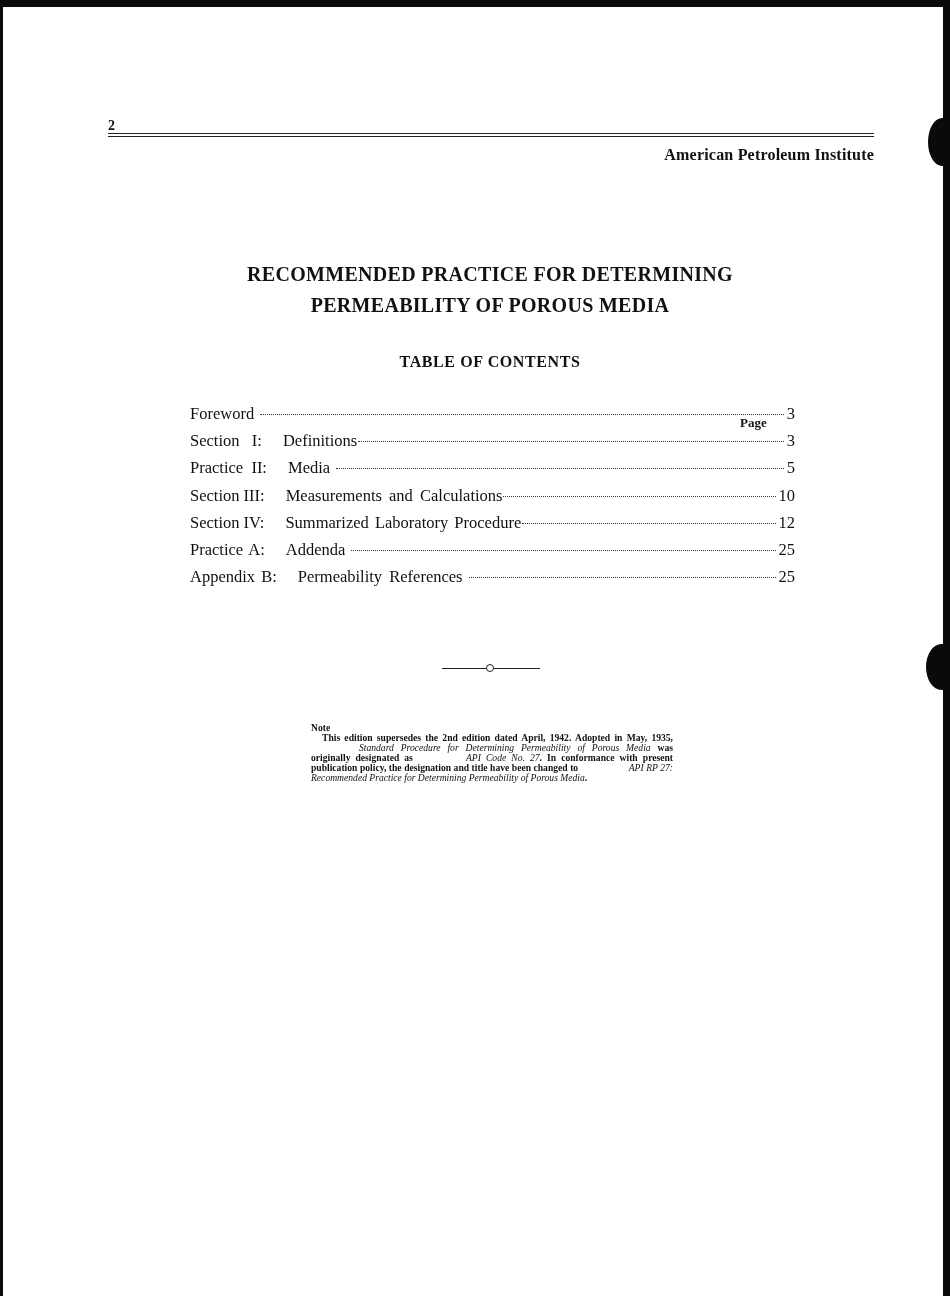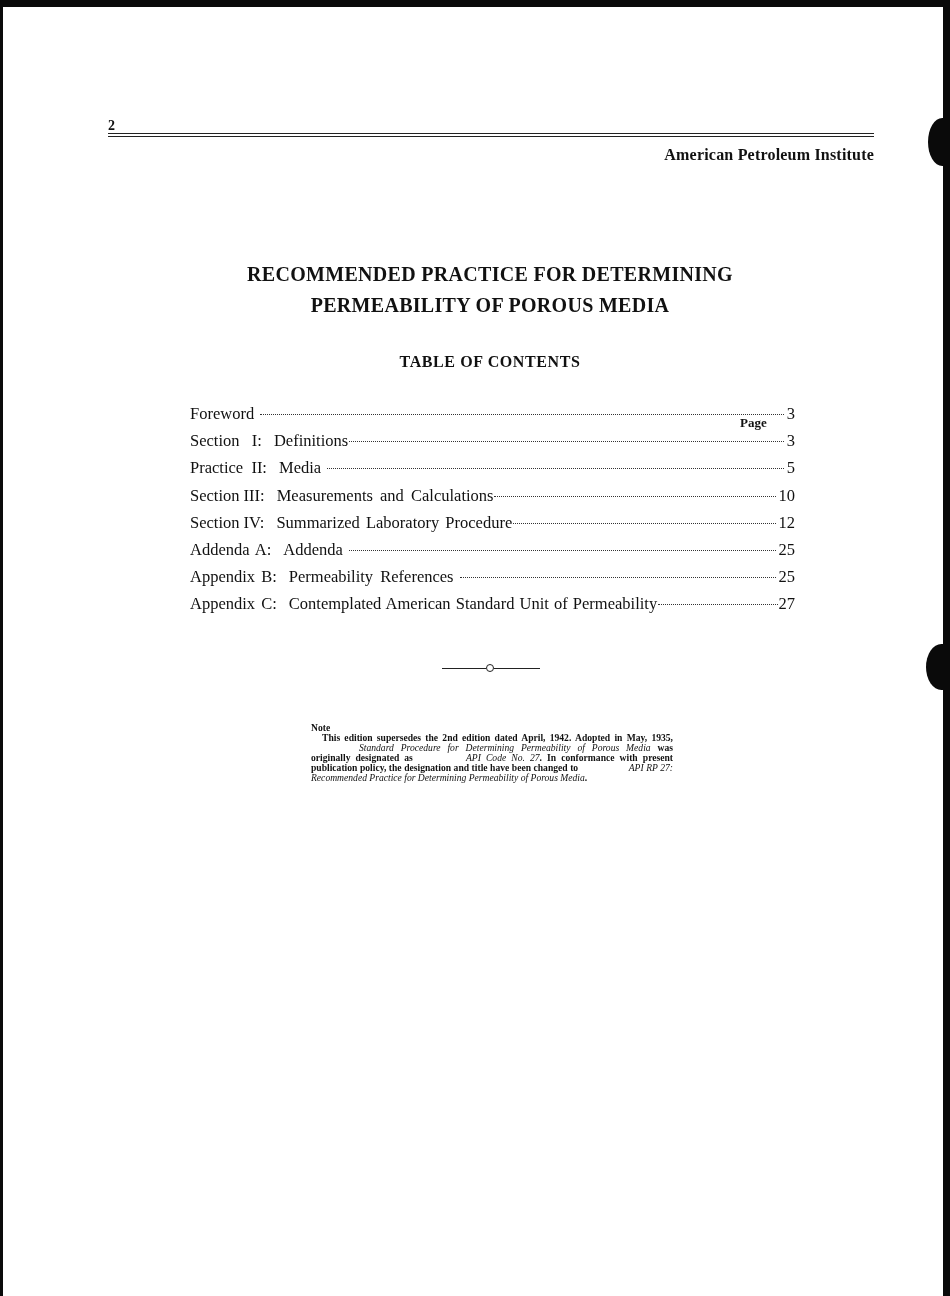--- a/index.html
+++ b/index.html
@@ -46,21 +46,21 @@
     text-align:left; font-weight:bold; font-size:13px;margin-top:32px;
   }
 
   
   .toc { position:absolute; left:190px; top:404px; width:605px; }
   .toc-row {
     display:flex; align-items:baseline; height:27.2px;
     font-size:16.5px; white-space:nowrap;
   }
   .toc-label { display:inline-block; }
-  .toc-title { display:inline-block; margin-left:12px; }
+  .toc-title { display:inline-block; margin-left:21px; }
   .toc-leader {
     flex:1; margin:0 3px 0 6px; height:0;
     border-bottom:1px dotted #333; position:relative; top:-4px;
   }
   .toc-leader.tight { margin-left:1px; }
   .toc-page { display:inline-block; text-align:right; }
 
   
   .ornament { position:absolute; left:442px; top:664px; width:98px; height:10px; }
   .ornament .line { position:absolute; top:4px; height:0; border-top:1.5px solid #222; }
@@ -122,36 +122,30 @@
     <span class="toc-leader tight"></span>
     <span class="toc-page">10</span>
   </div>
   <div class="toc-row">
     <span class="toc-label">Section IV:</span>
     <span class="toc-title" style="word-spacing:2px">Summarized Laboratory Procedure</span>
     <span class="toc-leader tight"></span>
     <span class="toc-page">12</span>
   </div>
   <div class="toc-row">
-    <span class="toc-label" style="word-spacing:2px">Addenda A:</span>
+    <span class="toc-label" style="word-spacing:2px">Practice A:</span>
     <span class="toc-title">Addenda</span>
     <span class="toc-leader"></span>
     <span class="toc-page">25</span>
   </div>
   <div class="toc-row">
     <span class="toc-label" style="word-spacing:2px">Appendix B:</span>
     <span class="toc-title" style="word-spacing:3px">Permeability References</span>
     <span class="toc-leader"></span>
     <span class="toc-page">25</span>
-  </div>
-  <div class="toc-row">
-    <span class="toc-label" style="word-spacing:2px">Appendix C:</span>
-    <span class="toc-title" style="word-spacing:1px">Contemplated American Standard Unit of Permeability</span>
-    <span class="toc-leader tight" style="margin-right:1px"></span>
-    <span class="toc-page">27</span>
   </div>
 </div>
 
 <div class="ornament">
   <div class="line l"></div>
   <div class="ring"></div>
   <div class="line r"></div>
 </div>
 
 <div class="note">

